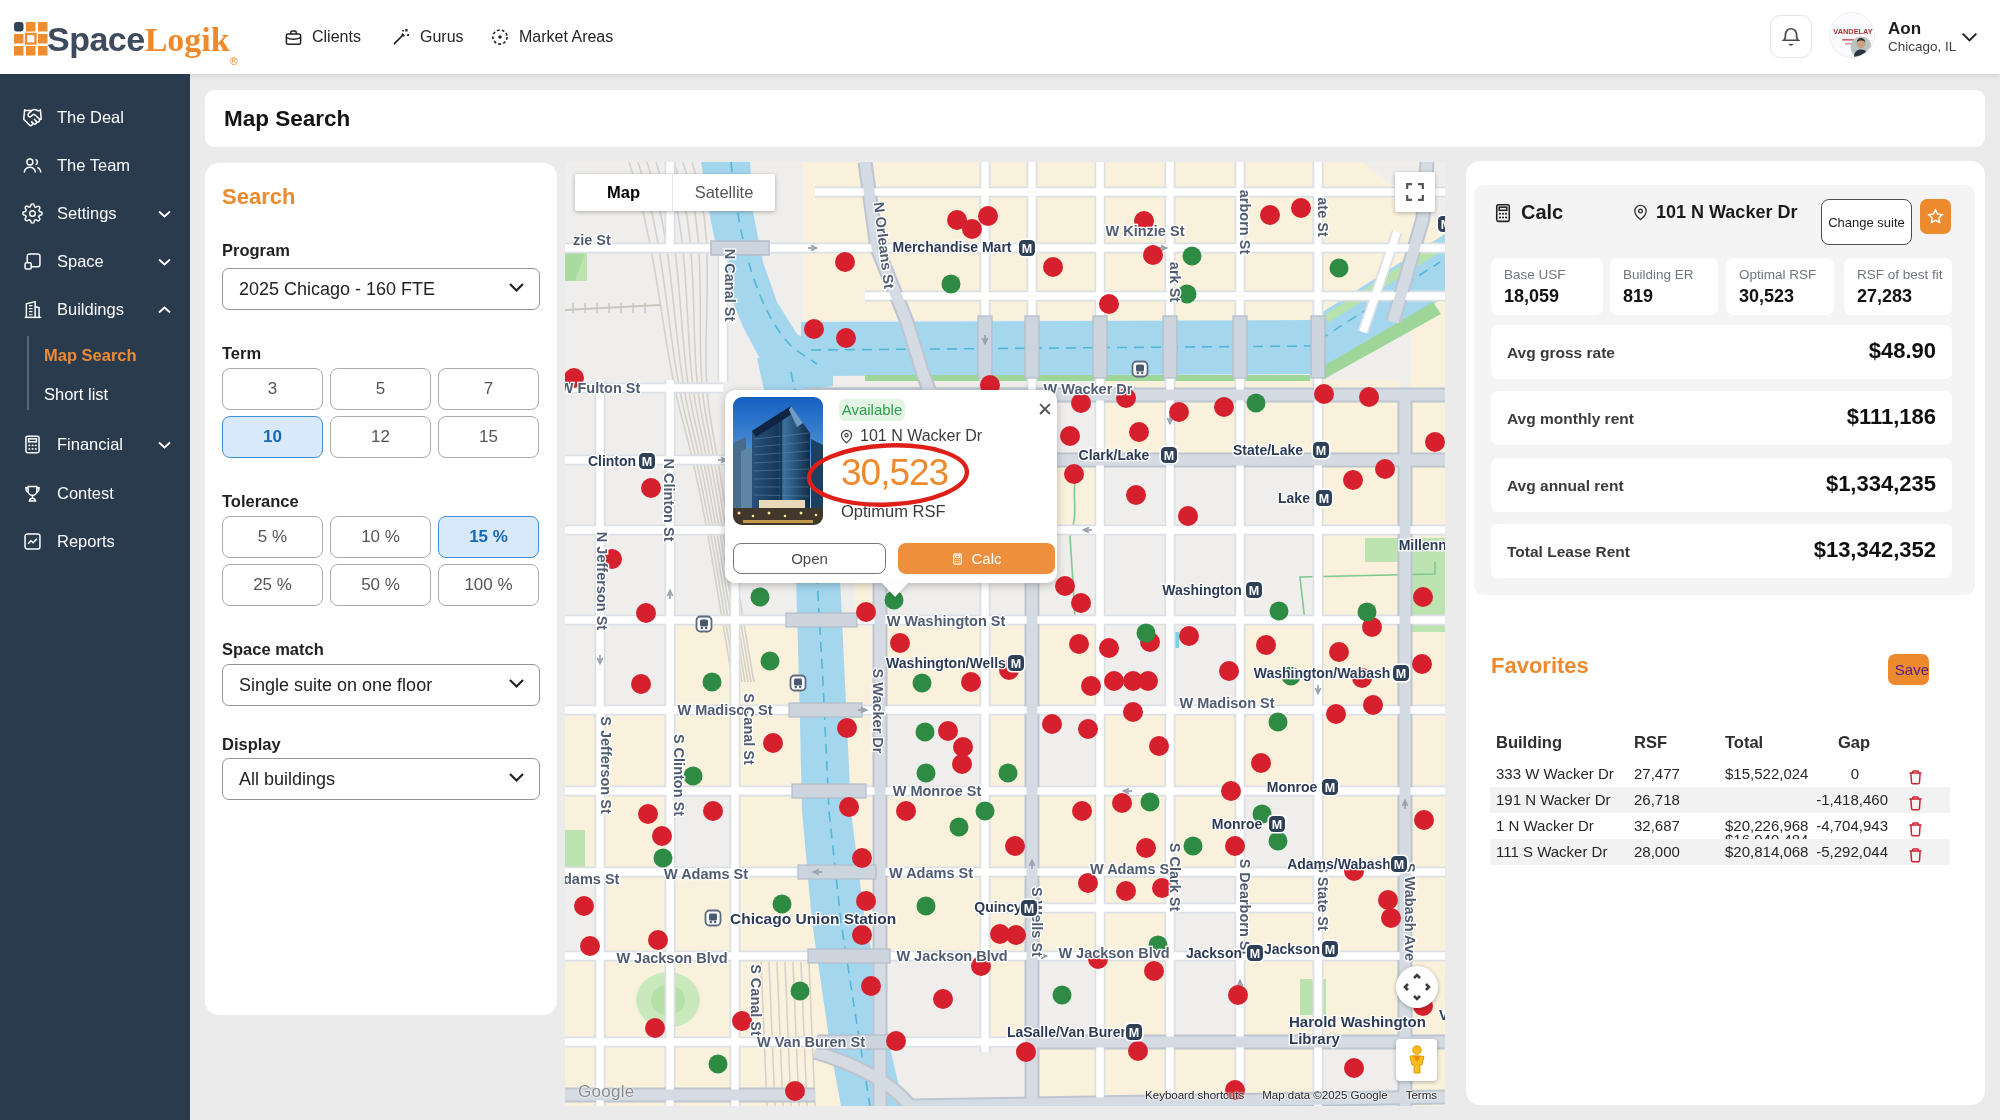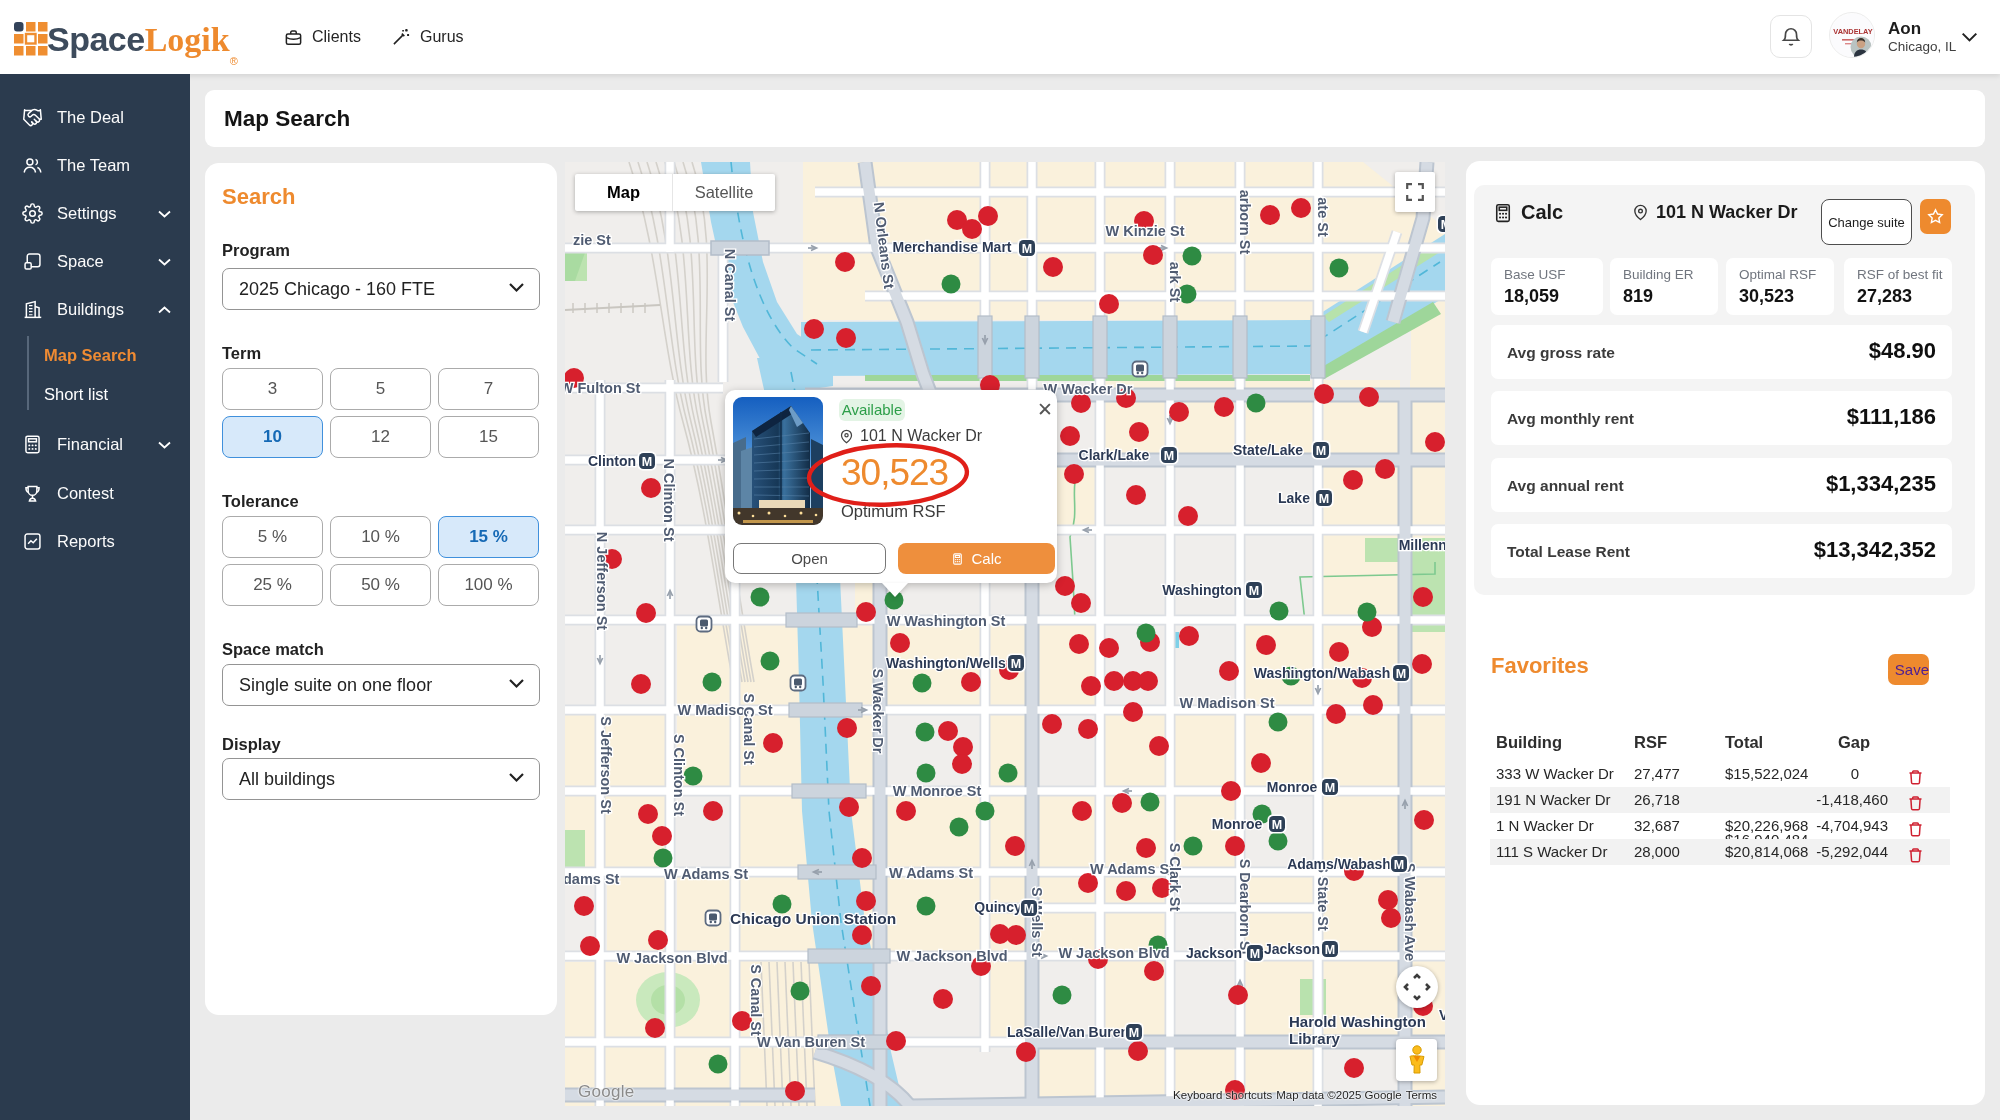--- a/index.html
+++ b/index.html
@@ -59,21 +59,21 @@
 #mapsvg { position:absolute; left:0; top:0; }
 .gctl { position:absolute; background:#fff; box-shadow:0 1px 4px rgba(0,0,0,.3); }
 #mapsat { left:10px; top:12px; width:200px; height:37px; border-radius:2px; display:flex; }
 #mapsat .on { width:98px; text-align:center; line-height:37px; font-size:16.5px; font-weight:700; color:#000; border-right:1px solid #e6e6e6;}
 #mapsat .off { width:102px; text-align:center; line-height:37px; font-size:16.5px; color:#565656; }
 #fsbtn { left:830px; top:10px; width:40px; height:40px; border-radius:2px; display:flex; align-items:center; justify-content:center; }
 #panbtn { left:831px; top:804px; width:42px; height:42px; border-radius:50%; display:flex; align-items:center; justify-content:center;}
 #pegman { left:831px; top:877px; width:41px; height:42px; border-radius:4px; display:flex; align-items:center; justify-content:center;}
 #glogo { position:absolute; left:13px; top:920px; font-size:17px; font-weight:400; color:#8a8a8a; letter-spacing:0.3px; text-shadow:0 0 2px #fff,0 0 2px #fff; }
 #attrib { position:absolute; right:8px; top:927px; font-size:11.5px; color:#222; text-shadow:0 0 2px #fff,0 0 2px #fff,0 0 2px #fff; }
-#attrib span { margin-left:4px; }
+#attrib span { margin-left:18px; }
 
 #popup { left:160px; top:228px; width:332px; height:193px; background:#fff; border-radius:10px; box-shadow:0 2px 8px rgba(0,0,0,.25); z-index:10;}
 #popup .ptr { position:absolute; left:157px; top:193px; width:0; height:0; border-left:13px solid transparent; border-right:13px solid transparent; border-top:14px solid #fff; filter:drop-shadow(0 2px 2px rgba(0,0,0,.15)); }
 #pimg { left:8px; top:7px; width:90px; height:128px; border-radius:9px; overflow:hidden; }
 #pavail { left:114px; top:9px; width:66px; height:22px; background:#e3f4e5; border-radius:6px; color:#2d9e49; font-size:15px; text-align:center; line-height:22px;}
 #paddr { left:114px; top:37px; display:flex; align-items:center; gap:6px; font-size:16px; color:#3c3c3c;}
 #pnum { left:116px; top:62px; font-size:37px; color:#ee8a2e; letter-spacing:-1px; }
 #prsf { left:116px; top:112px; font-size:16.5px; color:#3c3c3c; }
 #pclose { left:312px; top:8px; font-size:19px; color:#555; }
 #popen { left:8px; top:153px; width:153px; height:31px; border:1px solid #787878; border-radius:8px; background:#fff; color:#4a4a4a; font-size:15px; display:flex; align-items:center; justify-content:center;}
@@ -107,20 +107,27 @@
       </svg>
     <span>Clients</span>
   </div>
   <div class="abs navitem" style="left:391px;">
     <svg width="20" height="20" viewBox="0 0 24 24" fill="none" stroke="#222" stroke-width="1.9">
         <path d="M3.5 20.5 14.5 9.5"></path>
         <path d="m13 8 3 3"></path>
         <path d="M18.5 2.5v3M17 4h3M20.5 8.5v2.4M19.3 9.7h2.4M14.5 3.5v2M13.5 4.5h2"></path>
       </svg>
     <span>Gurus</span>
+  </div>
+  <div class="abs navitem" style="left:490px;">
+    <svg width="20" height="20" viewBox="0 0 24 24" fill="none" stroke="#222" stroke-width="1.9">
+        <circle cx="12" cy="12" r="8.5" stroke-dasharray="3.4 2.6"></circle>
+        <circle cx="12" cy="12" r="2.1" fill="#222" stroke="none"></circle>
+      </svg>
+    <span>Market Areas</span>
   </div>
   <div class="abs" id="bellbtn">
     <svg width="22" height="22" viewBox="0 0 24 24" fill="none" stroke="#474747" stroke-width="1.8">
         <path d="M18 9a6 6 0 1 0-12 0c0 5-1.8 6.5-1.8 6.5h15.6S18 14 18 9"></path>
         <path d="M10.2 19.5a2 2 0 0 0 3.6 0"></path>
       </svg>
   </div>
   <div class="abs" id="avatar">
     <svg width="46" height="46" viewBox="0 0 46 46">
       <circle cx="23" cy="23" r="22.5" fill="#fbfbfd"></circle>

